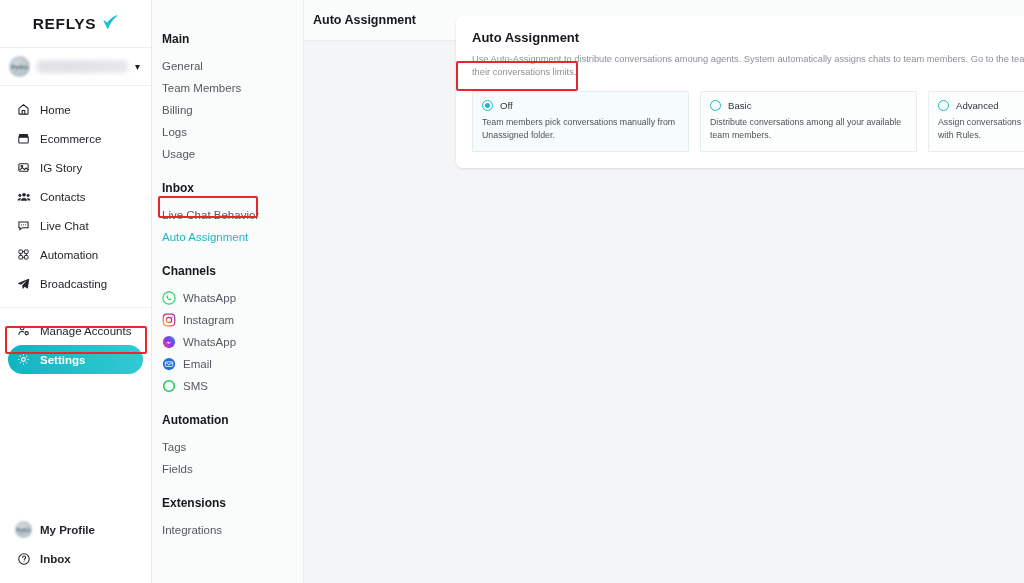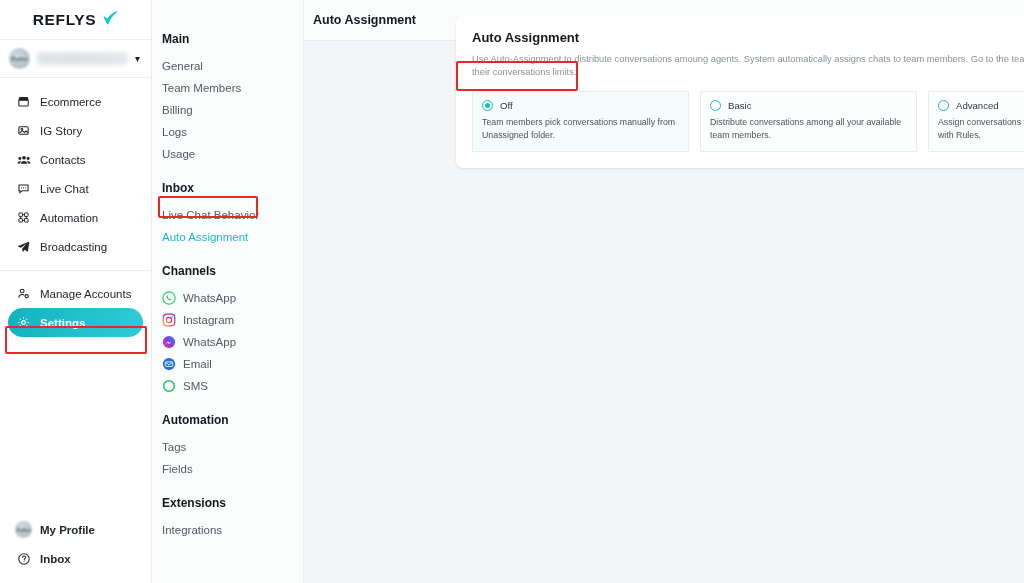--- a/index.html
+++ b/index.html
@@ -13,21 +13,21 @@
 
   
   .sidebar {
     width: 152px; height: 583px;
     background: #ffffff;
     border-right: 1px solid #e8eaec;
     display: flex; flex-direction: column;
     position: relative;
   }
   .logo-row {
-    height: 40px; display: flex; align-items: center; justify-content: center;
+    height: 48px; display: flex; align-items: center; justify-content: center;
     gap: 7px; border-bottom: 1px solid #eceef0;
   }
   .logo-text { font-size: 15.5px; font-weight: 700; letter-spacing: .6px; color: #15181c; }
   .logo-mark { display: block; }
 
   .account-row {
     height: 38px; display: flex; align-items: center;
     padding: 0 9px; gap: 7px;
     border-bottom: 1px solid #eceef0;
     cursor: pointer;
@@ -138,20 +138,29 @@
     </div>
 
     <div class="account-row">
       <span class="avatar">Pytho</span>
       <span class="acct-name"></span>
       <span class="chev">▾</span>
     </div>
 
     <div class="nav">
 
+      <div class="nav-item">
+        <span class="ic">
+          <svg width="13" height="13" viewBox="0 0 16 16" fill="none" stroke="#22262b" stroke-width="1.3">
+            <path d="M2.4 6.6 8 2.2l5.6 4.4v6.3a.8.8 0 0 1-.8.8H3.2a.8.8 0 0 1-.8-.8z"></path>
+            <path d="M6.4 13.7V9.3h3.2v4.4"></path>
+          </svg>
+        </span>
+        <span>Home</span>
+      </div>
 
       <div class="nav-item">
         <span class="ic">
           <svg width="13" height="13" viewBox="0 0 16 16" fill="none" stroke="#22262b" stroke-width="1.3">
             <rect x="2.2" y="6.4" width="11.6" height="7.2" rx="1"></rect>
             <path d="M2.2 6.4 3.4 3.2h9.2l1.2 3.2" fill="#22262b"></path>
           </svg>
         </span>
         <span>Ecommerce</span>
       </div>

